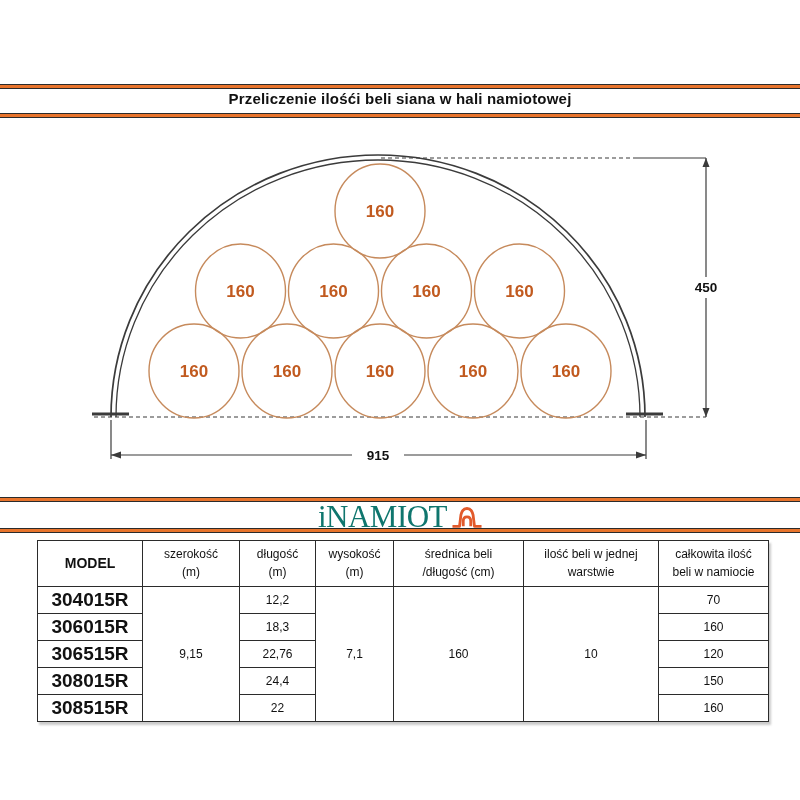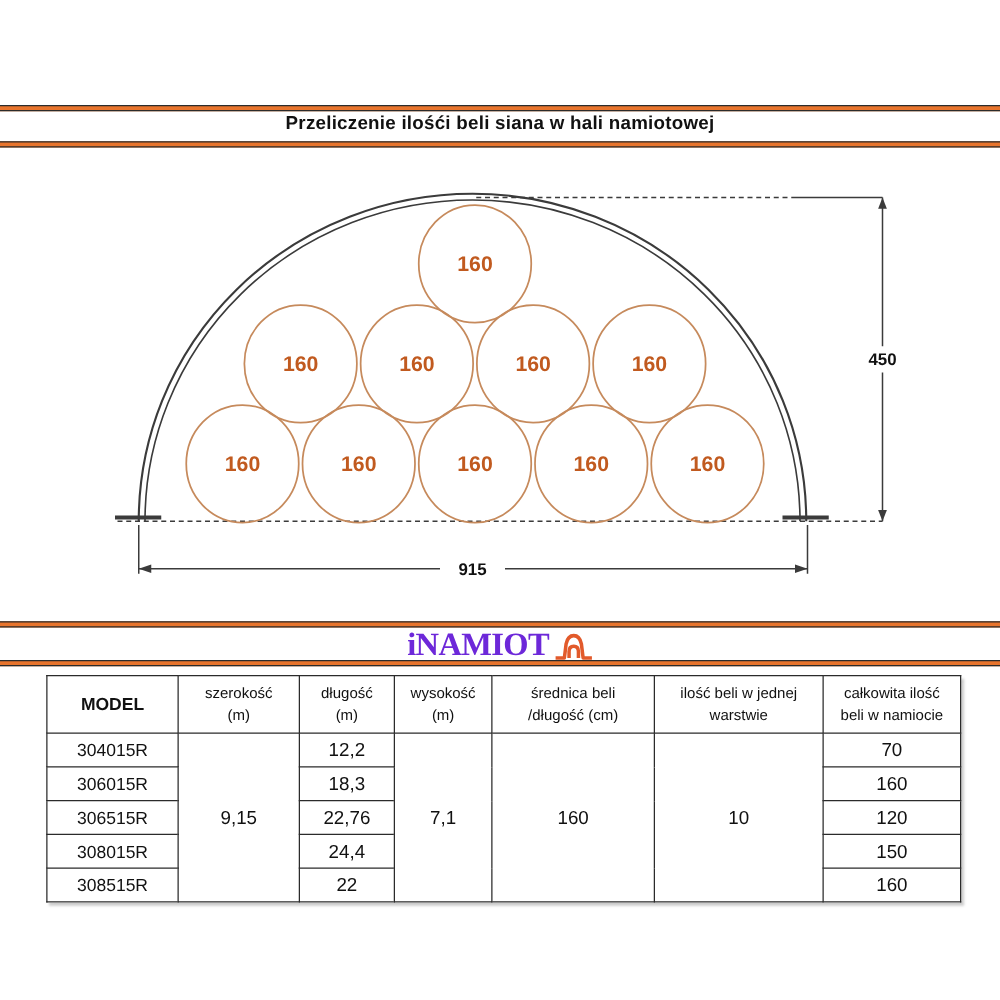--- a/index.html
+++ b/index.html
@@ -6,30 +6,30 @@
   #page{position:relative;width:800px;height:800px;background:#ffffff;overflow:hidden;
         font-family:"Liberation Sans",sans-serif;color:#111;}
   .rule{position:absolute;left:0;width:800px;height:3px;background:#E8742C;
         border-top:1px solid #2b2b2b;border-bottom:1px solid #2b2b2b;}
   #title-band{position:absolute;left:0;top:90px;width:800px;text-align:center;
         font-size:15px;font-weight:bold;letter-spacing:.2px;}
   #diagram-svg{position:absolute;left:0;top:135px;}
   #diagram-svg text{font-family:"Liberation Sans",sans-serif;}
   #logo-row{position:absolute;left:0;top:501px;width:800px;height:30px;
         display:flex;align-items:center;justify-content:center;gap:5px;}
-  #logo-text{font-family:"Liberation Serif",serif;font-weight:bold;font-size:26px;
-        letter-spacing:-0.5px;color:#6d28d9;line-height:1;}
+  #logo-text{font-family:"Liberation Serif",serif;font-weight:normal;font-size:31px;
+        letter-spacing:-0.5px;color:#0f766e;line-height:1;}
   #spec-table{position:absolute;left:37px;top:540px;width:731px;border-collapse:collapse;
         table-layout:fixed;box-shadow:2px 3px 2px rgba(140,140,140,.45);}
   #spec-table td,#spec-table th{border:1.5px solid #2b2b2b;padding:0;text-align:center;
         vertical-align:middle;background:#fff;}
   #spec-table thead th{height:45px;font-weight:normal;font-size:12px;line-height:1.45;}
   #spec-table thead th.model-h{font-weight:bold;font-size:14px;}
-  #spec-table tbody td{height:26px;font-size:15px;}
-  #spec-table tbody td.model-cell{font-weight:normal;font-size:14px;}
+  #spec-table tbody td{height:26px;font-size:12px;}
+  #spec-table tbody td.model-cell{font-weight:bold;font-size:19px;}
 </style>
 </head>
 <body>
 
 <div id="page">
 
   <div class="rule" style="top:84px"></div>
   <div id="title-band">Przeliczenie ilośći beli siana w hali namiotowej</div>
   <div class="rule" style="top:113px"></div>
 

